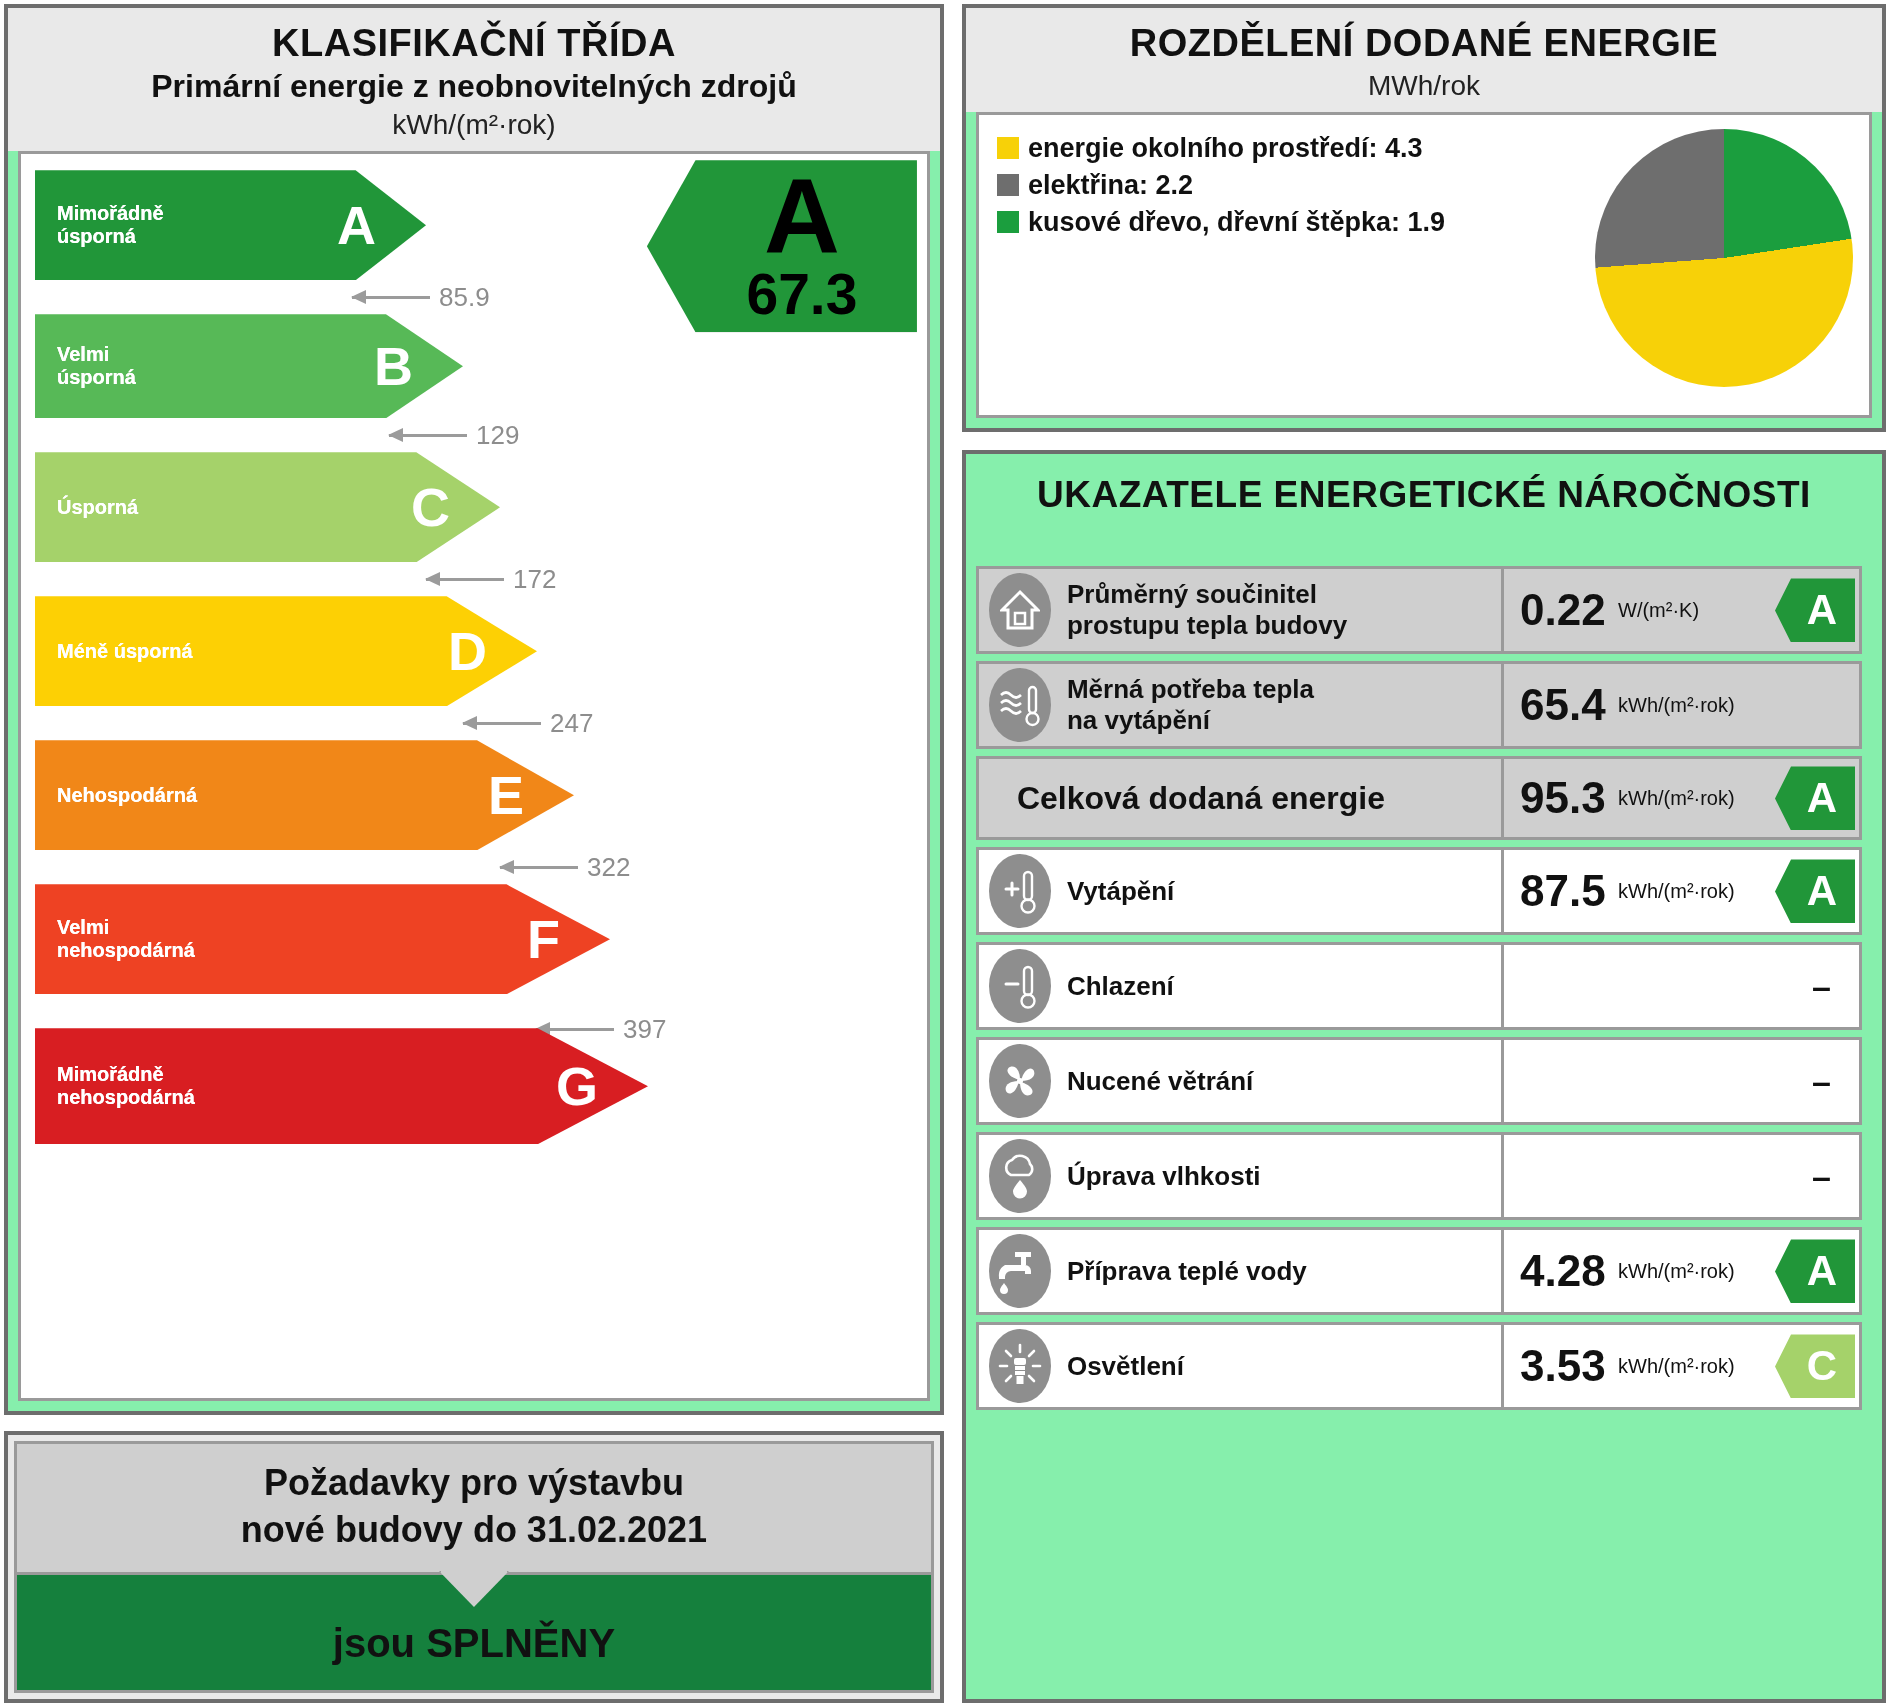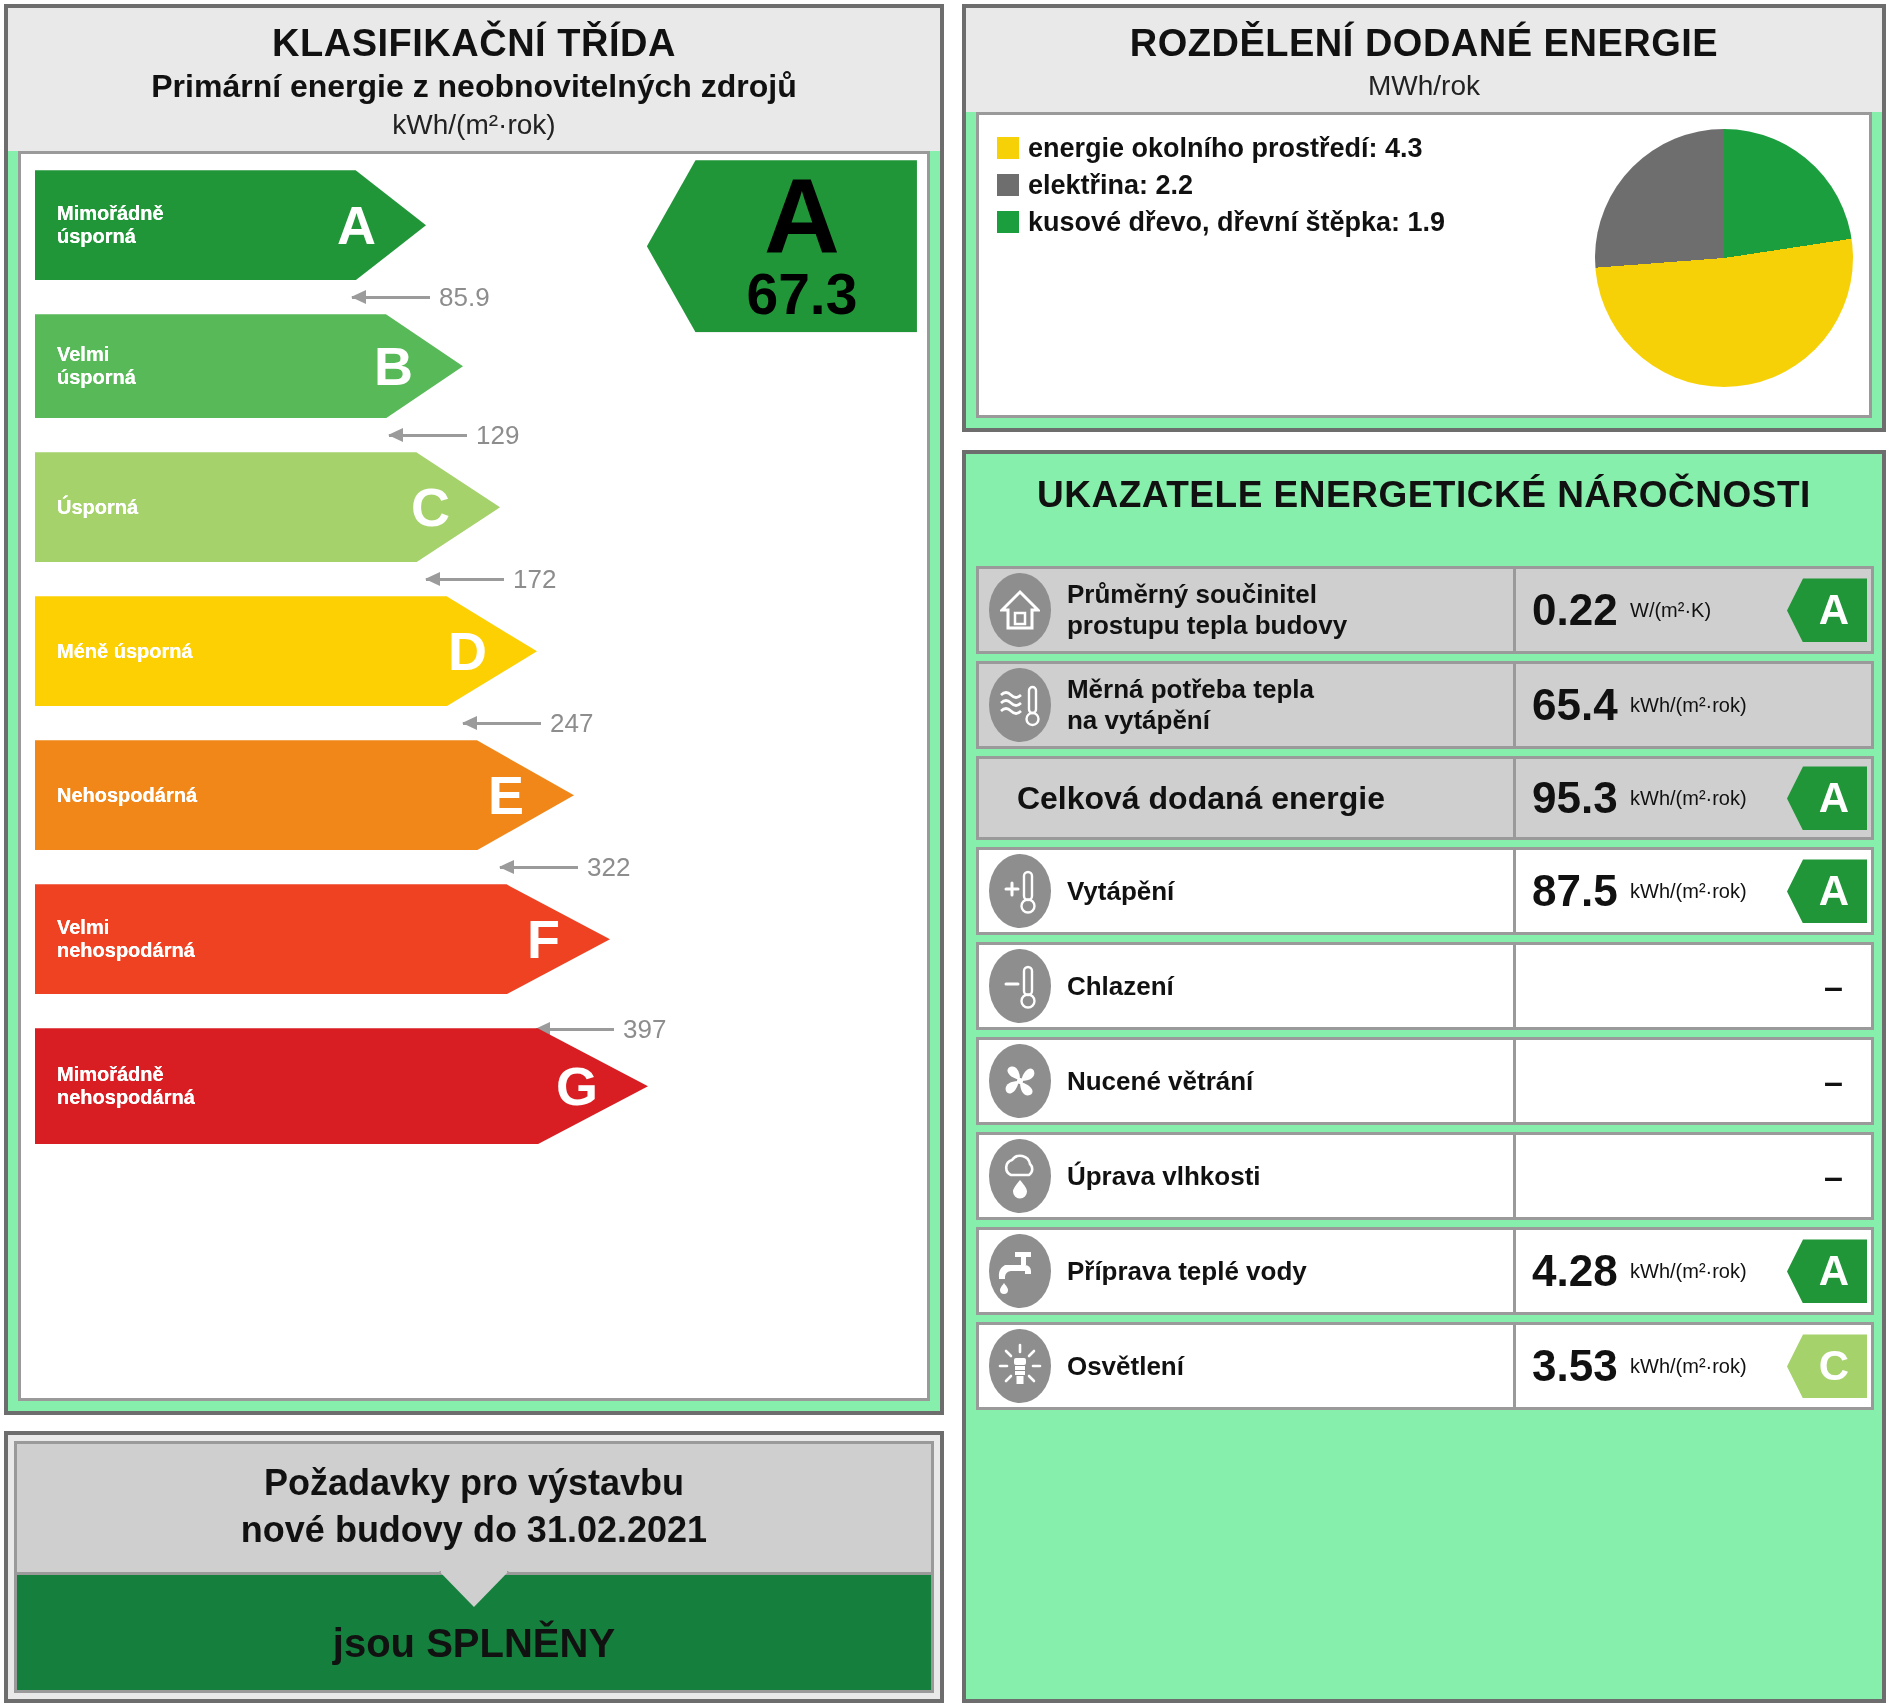--- a/index.html
+++ b/index.html
@@ -254,21 +254,21 @@
   }
 
   
   .ind-panel { flex: 1 1 auto; gap: 35px; }
   .ind-head {
     text-align: center;
     padding: 20px 10px 16px 10px;
   }
   .ind-head .panel-title { font-size: 37px; }
   .ind-list {
-    padding: 0 8px 10px 10px;
+    padding: 0 20px 10px 10px;
     display: flex;
     flex-direction: column;
     gap: 7px;
     flex: 1;
     border-radius: 11px;
   }
   .ind-row {
     display: flex;
     border: 3px solid #9a9a9a;
     min-height: 84px;

